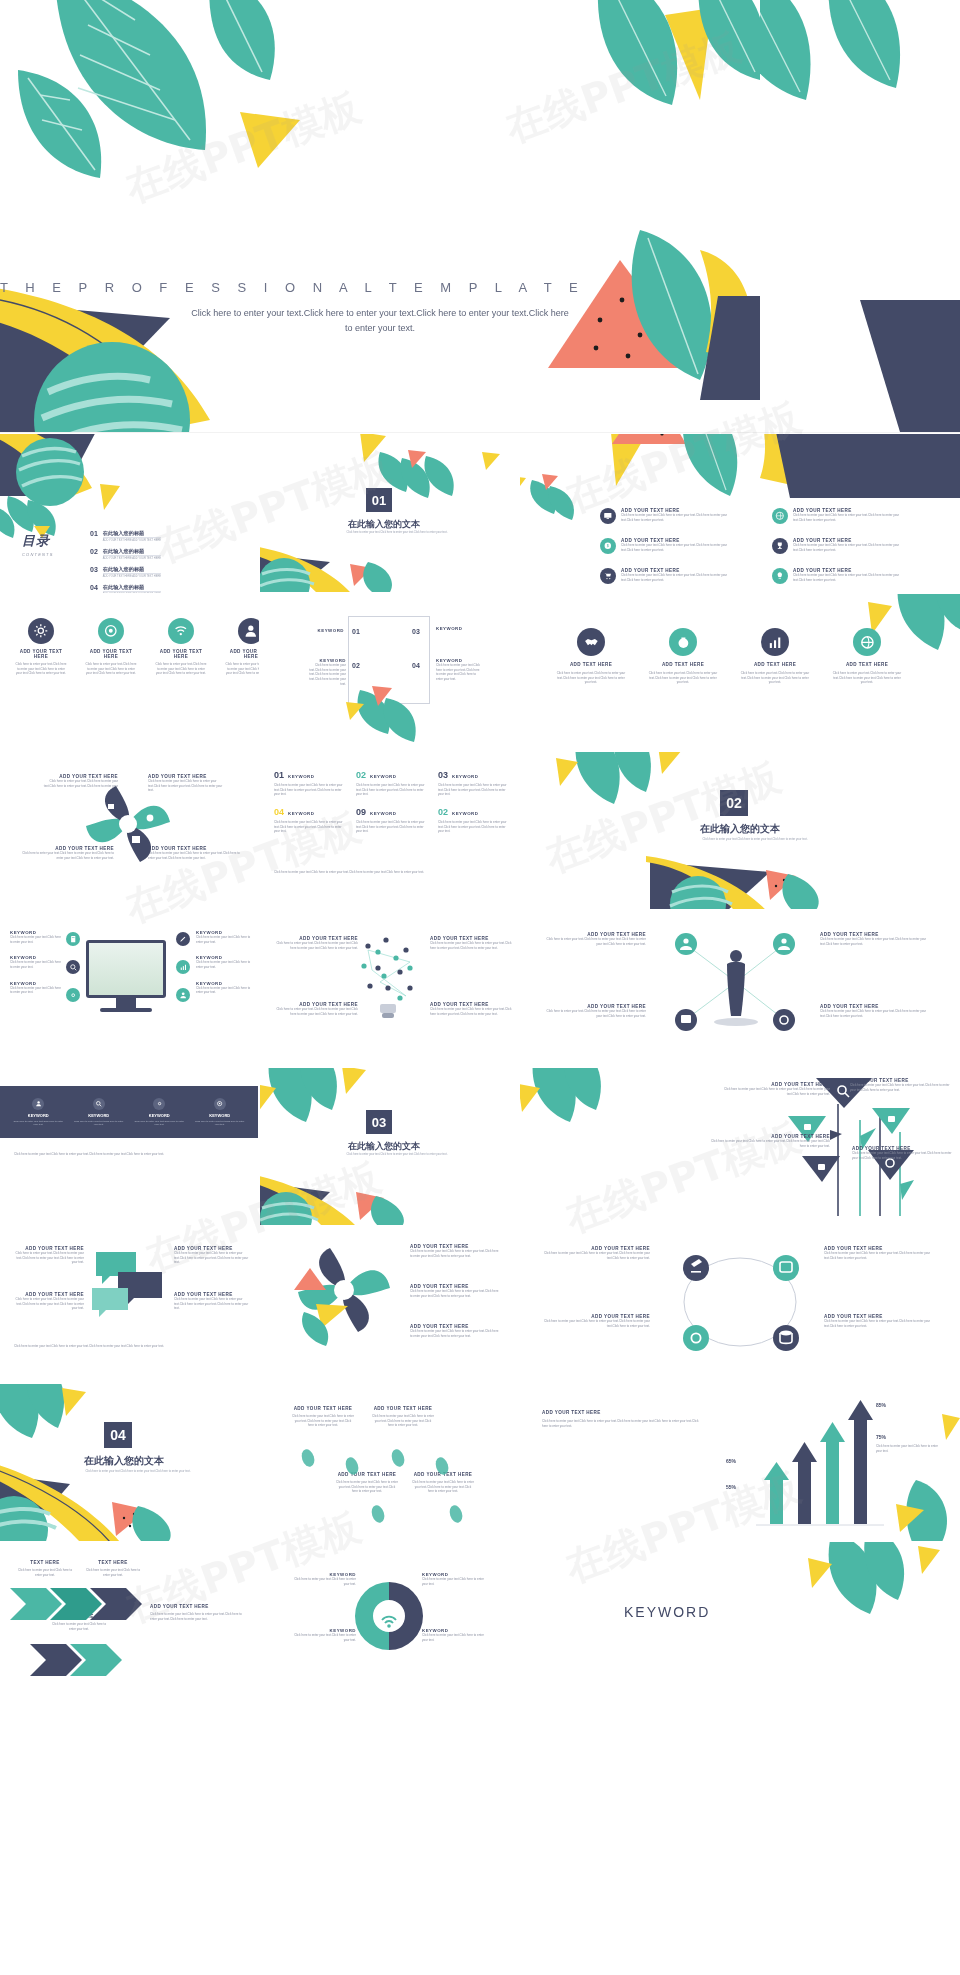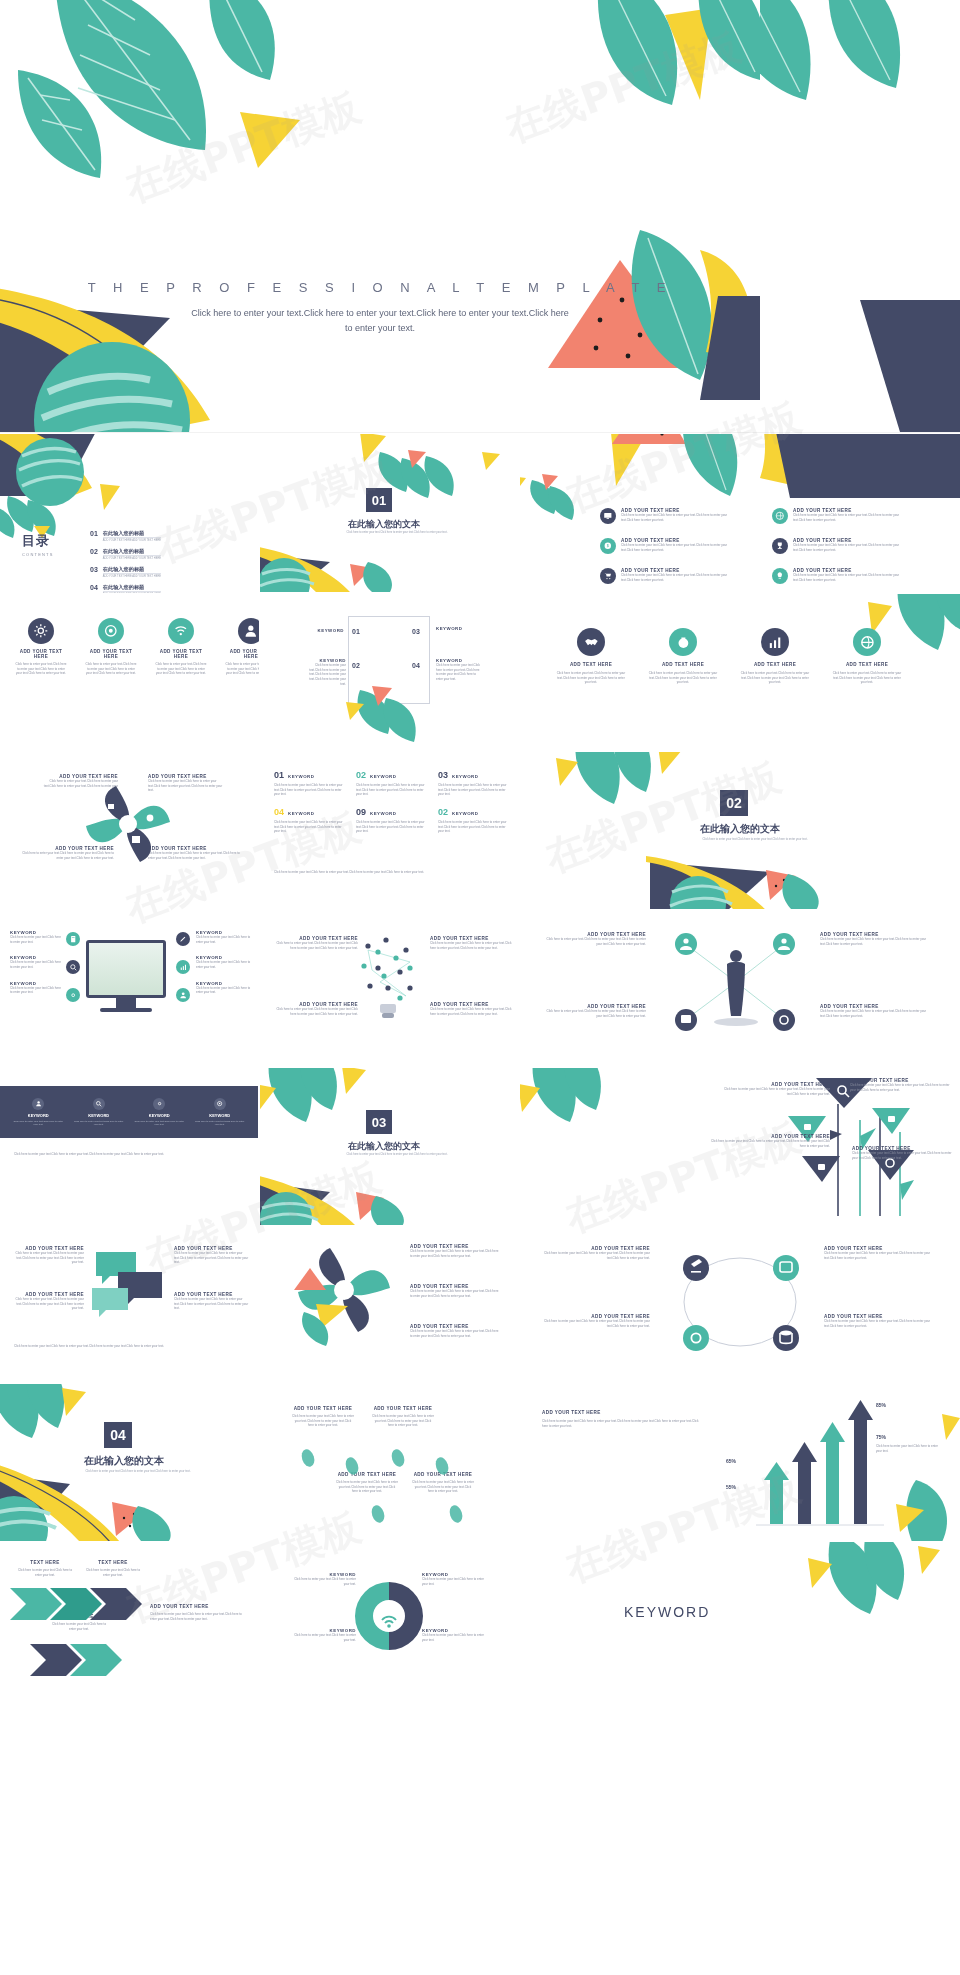--- a/index.html
+++ b/index.html
@@ -12,21 +12,21 @@
   
   .slide { position:absolute; background:#fff; overflow:hidden; }
 
   
   #cover { left:0; top:0; width:760px; height:432px; background:#fff; }
   .cover-title { position:absolute; left:0; right:0; top:112px; text-align:center;
                  font-size:92px; font-weight:bold; letter-spacing:2px; color:#474e6b;
                  font-family:"DejaVu Sans", sans-serif; }
   .cover-sub   { position:absolute; left:0; right:0; top:245px; text-align:center;
                  font-size:25px; font-weight:bold; color:#474e6b; letter-spacing:2px;}
-  .cover-eng   { position:absolute; left:0; right:0; top:280px; text-align:center;
+  .cover-eng   { position:absolute; left:0; right:0; top:280px; text-align:left;
                  font-size:13px; color:#6c7288; letter-spacing:7px; }
   .cover-desc  { position:absolute; left:190px; width:380px; top:306px; text-align:center;
                  font-size:9px; color:#5d6479; line-height:1.7; }
 
   
   .thumb { position:absolute; background:#fff; box-shadow:0 0 0 1px #fff; }
   .t-h   { font-size:4.6px; font-weight:bold; color:#434a67; letter-spacing:.4px; }
   .t-p   { font-size:3px; color:#8b90a1; line-height:1.55; }
   .t-kw  { font-size:4.4px; font-weight:bold; color:#434a67; letter-spacing:.5px; }
   .icn   { border-radius:50%; display:flex; align-items:center; justify-content:center; color:#fff; }
@@ -140,21 +140,21 @@
       <path d="M22,52 C42,42 64,40 82,46"></path>
     </g>
     <g fill="#4bb7a5">
       <path d="M8,62 C28,66 38,82 32,98 C14,92 4,78 8,62 Z"></path>
       <path d="M28,66 C50,70 60,86 54,102 C34,96 24,82 28,66 Z"></path>
       <path d="M-8,72 C10,76 18,90 13,104 C-4,98 -12,86 -8,72 Z"></path>
     </g>
     <polygon points="34,92 50,92 42,104" fill="#f6d335"></polygon>
     <polygon points="100,50 120,52 104,76" fill="#f6d335"></polygon>
   </svg>
-  <div style="position:absolute;left:22px;top:98px;">
+  <div style="position:absolute;left:22px;top:98px;font-style:italic;">
     <div style="font-size:13px;font-weight:bold;color:#434a67;letter-spacing:1px">目录</div>
     <div style="font-size:4px;color:#8b90a1;letter-spacing:1.2px;margin-top:2px">CONTENTS</div>
   </div>
   <div style="position:absolute;left:90px;top:96px;">
     <div style="display:flex;align-items:flex-start;gap:5px;margin-bottom:6px">
       <span style="font-size:7px;font-weight:bold;color:#434a67">01</span>
       <span>
           <span style="font-size:5.2px;font-weight:bold;color:#434a67;display:block">在此输入您的标题</span>
       <span style="font-size:2.6px;color:#9aa0b0;display:block;border-top:.4px solid #dfe2ea;padding-top:1px">ADD YOUR TEXT HERE  ADD YOUR TEXT HERE</span>
         </span>

